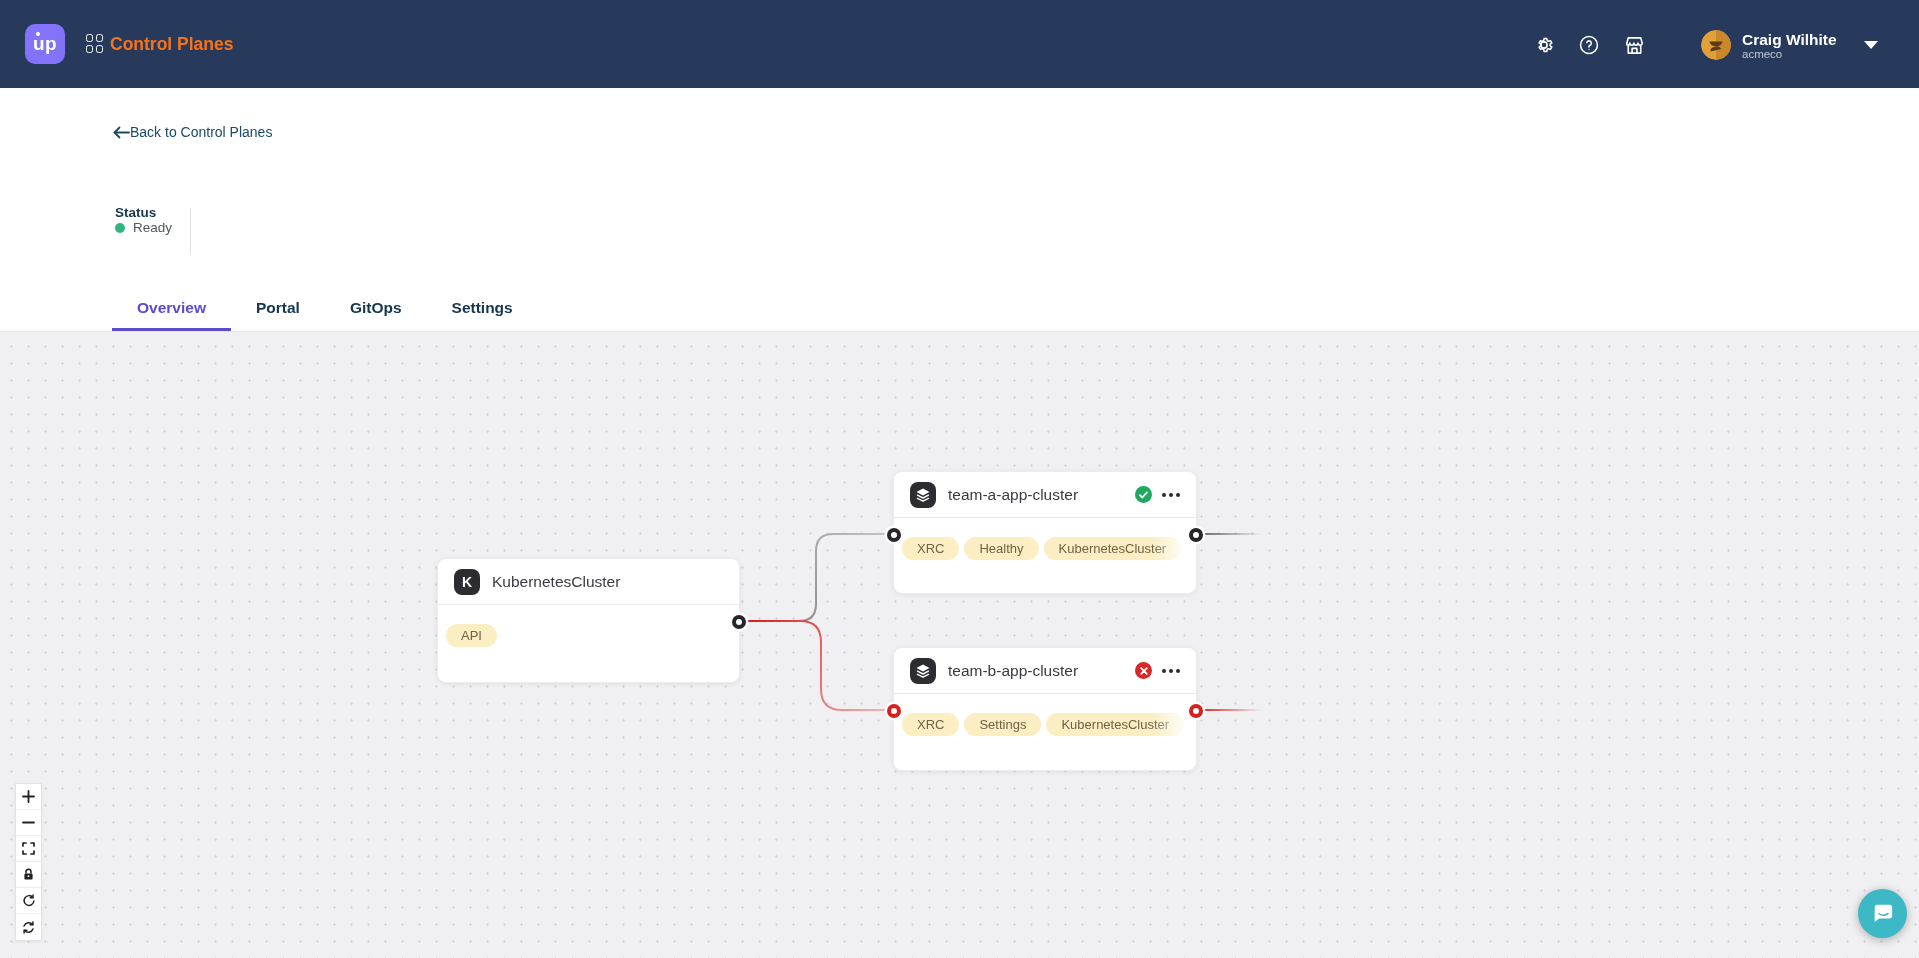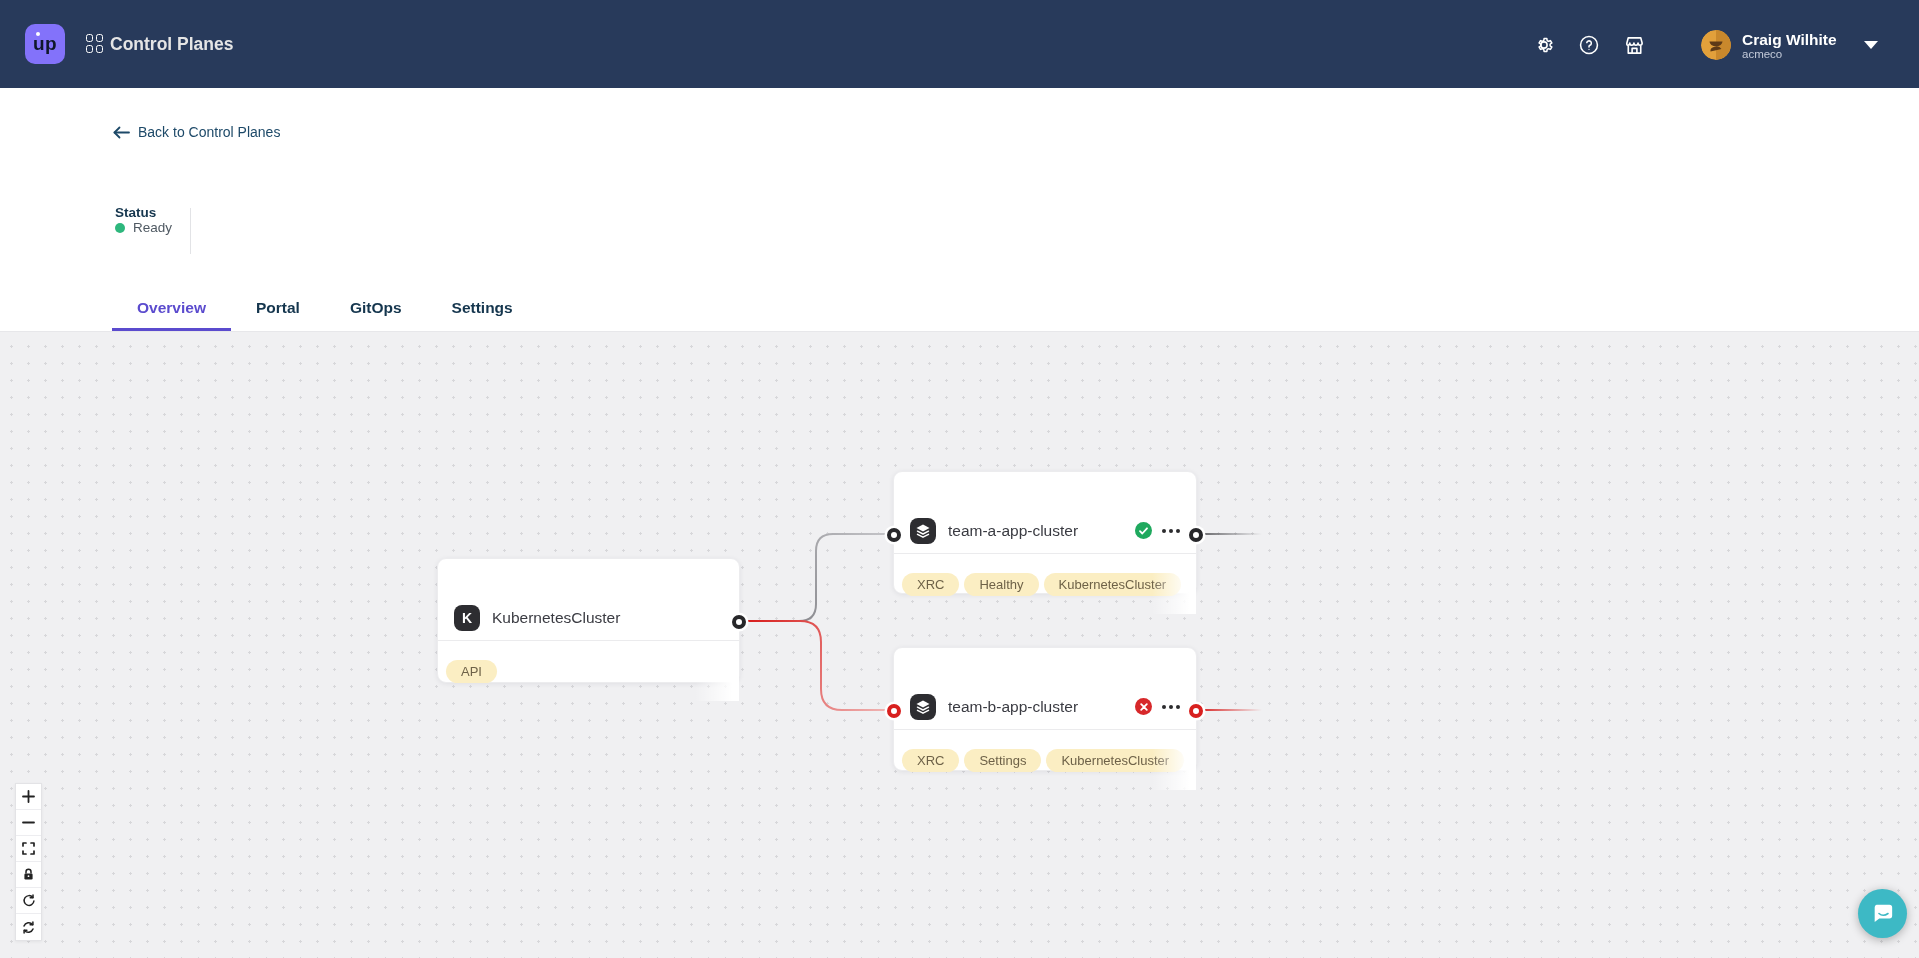--- a/index.html
+++ b/index.html
@@ -3,40 +3,40 @@
 <meta charset="utf-8">
 <style>
   * { margin:0; padding:0; box-sizing:border-box; }
   html,body { width:1919px; height:958px; overflow:hidden; background:#fff;
     font-family:"Liberation Sans", sans-serif; }
   .app { position:relative; width:1919px; height:958px; }
 
   
   .header { position:absolute; top:0; left:0; width:100%; height:88px; background:#283a5b; }
   .logo { position:absolute; left:25px; top:24px; width:40px; height:40px; border-radius:10px;
-    background:#8372fa; color:#0f172a; font-weight:bold; font-size:19px;
+    background:#8372fa; color:#ffffff; font-weight:bold; font-size:19px;
     display:flex; align-items:center; justify-content:center; letter-spacing:.5px; }
   .logo::before { content:''; position:absolute; left:11px; top:8px; width:4px; height:4px;
     border-radius:50%; background:#fff; }
   .grid-icon { position:absolute; left:86px; top:34px; width:17px; height:20px;
     display:grid; grid-template-columns:7px 7px; grid-template-rows:8px 8px; gap:3px; cursor:pointer; }
   .grid-icon i { border:1.8px solid #fff; border-radius:2.5px; }
   .app-title { position:absolute; left:110px; top:0; height:88px; display:flex; align-items:center;
-    color:#e5e5e5; font-size:17.5px; font-weight:bold; }
+    color:#f97316; font-size:17.5px; font-weight:bold; }
   .hdr-btn { position:absolute; top:33px; width:24px; height:24px; display:flex;
     align-items:center; justify-content:center; cursor:pointer; }
   .avatar { position:absolute; left:1701px; top:30px; width:30px; height:30px; border-radius:50%;
     overflow:hidden; cursor:pointer; }
   .user-name { position:absolute; left:1742px; top:31px; color:#fff; font-size:15.5px; font-weight:bold; }
   .user-org  { position:absolute; left:1742px; top:48px; color:#c3cad9; font-size:11.5px; }
   .chevron { position:absolute; left:1864px; top:41px; width:0; height:0; cursor:pointer;
     border-left:7px solid transparent; border-right:7px solid transparent; border-top:8px solid #fff; }
 
   
-  .back-link { position:absolute; left:113px; top:124px; display:flex; align-items:center; gap:8px;
+  .back-link { position:absolute; left:113px; top:124px; display:flex; align-items:center; 
     color:#1d4968; font-size:14px; cursor:pointer; }
   .page-title { position:absolute; left:113px; top:145px; color:#15364e; font-size:27px;
     font-weight:800; letter-spacing:-.2px; }
   .meta-label { font-size:13.5px; font-weight:bold; color:#15364e; }
   .meta-value-row { display:flex; align-items:center; gap:8px;
     font-size:13.5px; color:#4f5962; }
   .status-col { position:absolute; left:115px; top:205px; }
   .status-dot { width:10px; height:10px; border-radius:50%; background:#2eb77d; }
   .meta-divider { position:absolute; left:190px; top:208px; width:1px; height:46px; background:#e2e3e6; }
   .config-col { position:absolute; left:218px; top:208px; }
@@ -51,21 +51,21 @@
   
   .canvas { position:absolute; left:0; top:331px; width:1919px; height:627px;
     background-color:#f0f0f2; border-top:1px solid #e7e7ea;
     background-image:radial-gradient(circle, #d7d7da 1.2px, transparent 1.4px);
     background-size:17px 17px; background-position:3px 6px; }
   .edges { position:absolute; left:0; top:0; width:1919px; height:627px; pointer-events:none; }
 
   .node { position:absolute; background:#fff; border:1px solid #ececee; border-radius:9px;
     box-shadow:0 1px 5px rgba(40,40,60,.08); cursor:pointer; }
   .node-top { height:46px; display:flex; align-items:center; padding:0 16px;
-    border-bottom:1px solid #ebebed;margin-top:36px; }
+    border-bottom:1px solid #ebebed; }
   .node-icon { width:26px; height:26px; border-radius:8px; background:#2d2d31; color:#fff; flex:none;
     display:flex; align-items:center; justify-content:center; font-weight:bold; font-size:14px; }
   .node-label { margin-left:12px; font-size:15.5px; color:#3a3b42; white-space:nowrap; }
   .node-right { margin-left:auto; display:flex; align-items:center; gap:10px; }
   .status-circle { width:17px; height:17px; border-radius:50%;
     display:flex; align-items:center; justify-content:center; flex:none; }
   .status-circle.healthy { background:#1fa95e; }
   .status-circle.unhealthy { background:#d7282a; }
   .menu-dots { display:flex; gap:3px; padding:4px 0; cursor:pointer; }
   .menu-dots i { width:4px; height:4px; border-radius:50%; background:#2b2b2e; }

